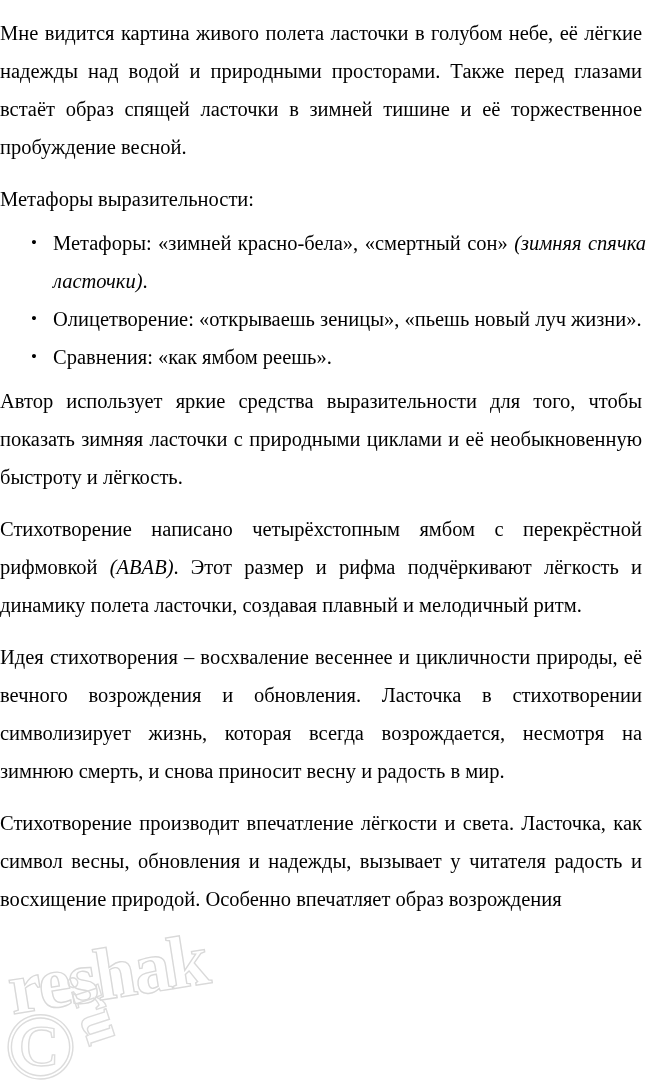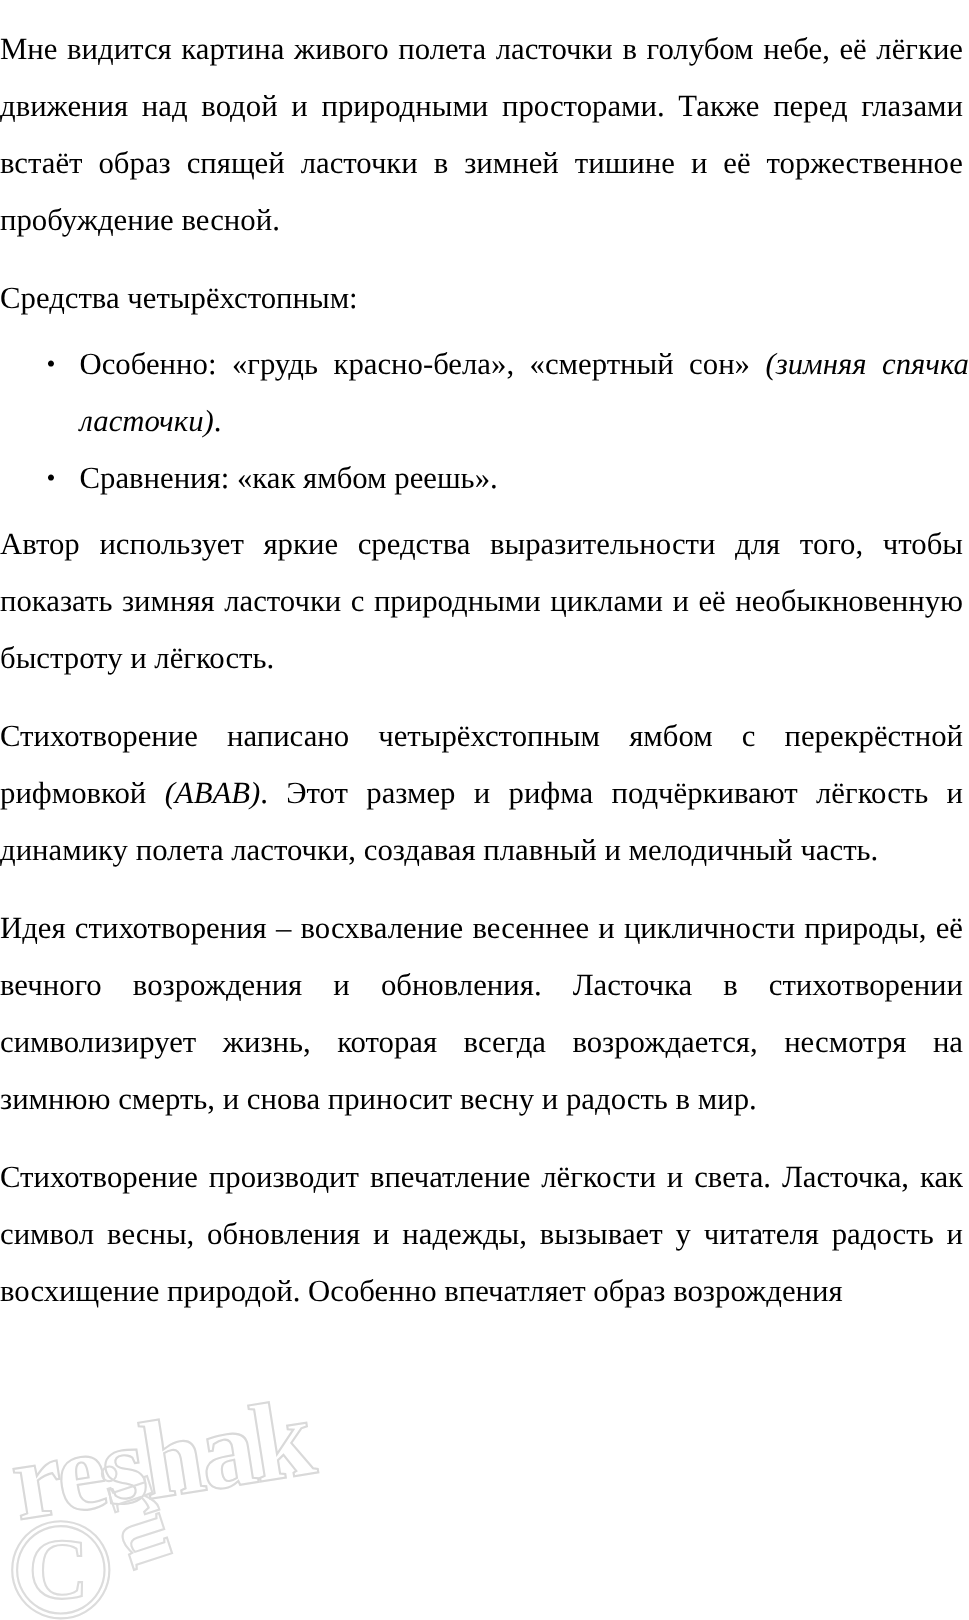--- a/index.html
+++ b/index.html
@@ -129,44 +129,47 @@
     <span class="wm-word">reshak</span>
     <span class="wm-copy">©</span>
     <span class="wm-tld">.ru</span>
   </div>
 
   <div class="content">
 
 
     <div class="gap-para"></div>
 
-    <p class="para">Мне видится картина живого полета ласточки в голубом небе, её лёгкие движения над водой и природными просторами. Также перед глазами встаёт образ спящей ласточки в зимней тишине и её торжественное пробуждение весной.</p>
+    <p class="para">Мне видится картина живого полета ласточки в голубом небе, её лёгкие надежды над водой и природными просторами. Также перед глазами встаёт образ спящей ласточки в зимней тишине и её торжественное пробуждение весной.</p>
 
     <div class="gap-para"></div>
 
-    <p class="para">Средства четырёхстопным:</p>
+    <p class="para">Метафоры выразительности:</p>
 
     <div class="gap-list"></div>
 
     <ul class="bullets">
       <li>
-        <span class="li-text"><span>Особенно: «грудь красно-бела», «смертный сон» </span><span class="ital">(зимняя спячка ласточки)</span><span>.</span></span>
+        <span class="li-text"><span>Метафоры: «зимней красно-бела», «смертный сон» </span><span class="ital">(зимняя спячка ласточки)</span><span>.</span></span>
+      </li>
+      <li>
+        <span class="li-text">Олицетворение: «открываешь зеницы», «пьешь новый луч жизни».</span>
       </li>
       <li>
         <span class="li-text">Сравнения: «как ямбом реешь».</span>
       </li>
     </ul>
 
     <div class="gap-list"></div>
 
     <p class="para">Автор использует яркие средства выразительности для того, чтобы показать зимняя ласточки с природными циклами и её необыкновенную быстроту и лёгкость.</p>
 
     <div class="gap-para"></div>
 
-    <p class="para"><span>Стихотворение написано четырёхстопным ямбом с перекрёстной рифмовкой </span><span class="ital">(ABAB)</span><span>. Этот размер и рифма подчёркивают лёгкость и динамику полета ласточки, создавая плавный и мелодичный часть.</span></p>
+    <p class="para"><span>Стихотворение написано четырёхстопным ямбом с перекрёстной рифмовкой </span><span class="ital">(ABAB)</span><span>. Этот размер и рифма подчёркивают лёгкость и динамику полета ласточки, создавая плавный и мелодичный ритм.</span></p>
 
     <div class="gap-para"></div>
 
     <p class="para">Идея стихотворения – восхваление весеннее и цикличности природы, её вечного возрождения и обновления. Ласточка в стихотворении символизирует жизнь, которая всегда возрождается, несмотря на зимнюю смерть, и снова приносит весну и радость в мир.</p>
 
     <div class="gap-para"></div>
 
     <p class="para">Стихотворение производит впечатление лёгкости и света. Ласточка, как символ весны, обновления и надежды, вызывает у читателя радость и восхищение природой. Особенно впечатляет образ возрождения</p>
 
   </div>

